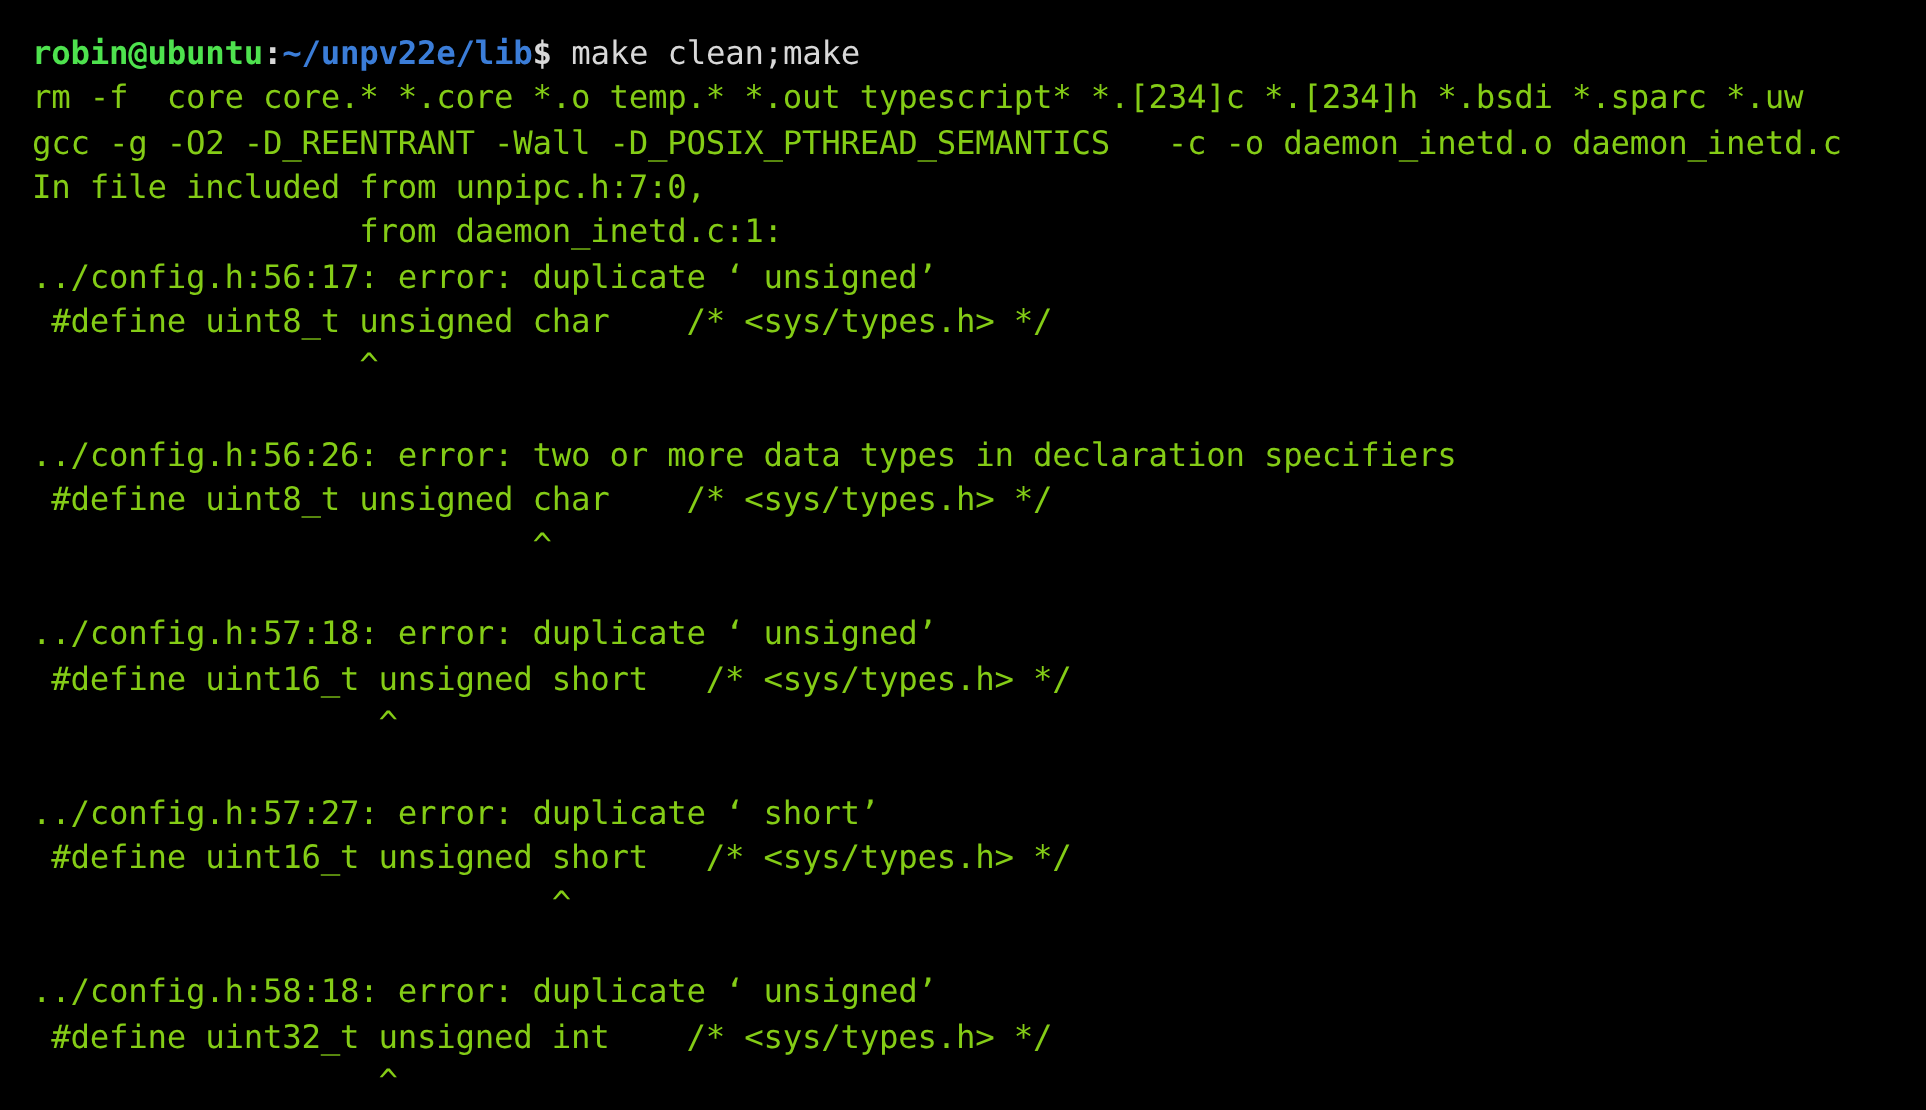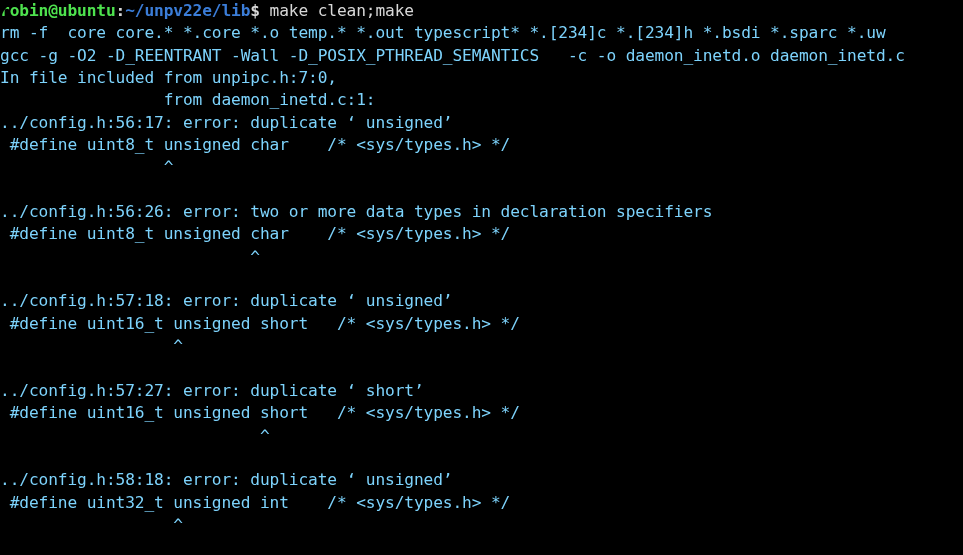--- a/index.html
+++ b/index.html
@@ -14,34 +14,34 @@
   }
   #terminal {
     width: 963px;
     height: 555px;
     background: #000000;
     color: #d8d8d8;
     font-family: "DejaVu Sans Mono", "Liberation Mono", monospace;
     font-size: 16.2px;
     line-height: 22.35px;
     letter-spacing: -0.12px;
-    padding: 0;
+    padding: 16px;
     box-sizing: border-box;
     overflow: hidden;
     white-space: pre;
     border-radius: 24px;
   }
   .line {
     height: 22.35px;
     white-space: pre;
     display: block;
   }
   .u { color: #4ee24e; font-weight: bold; }
   .sep { color: #d8d8d8; font-weight: bold; }
   .p { color: #3b7dd8; font-weight: bold; }
   .cmd { color: #d8d8d8; font-weight: normal; }
-  .out { color: #7dd3fc; }
+  .out { color: #84cc16; }
   .blank { height: 22.35px; display: block; }
 </style>
 </head>
 <body>
 
 <div id="terminal"><div class="line"><span class="u">robin@ubuntu</span><span class="sep">:</span><span class="p">~/unpv22e/lib</span><span class="sep">$</span><span class="cmd"> make clean;make</span></div><div class="line out">rm -f  core core.* *.core *.o temp.* *.out typescript* *.[234]c *.[234]h *.bsdi *.sparc *.uw</div><div class="line out">gcc -g -O2 -D_REENTRANT -Wall -D_POSIX_PTHREAD_SEMANTICS   -c -o daemon_inetd.o daemon_inetd.c</div><div class="line out">In file included from unpipc.h:7:0,</div><div class="line out">                 from daemon_inetd.c:1:</div><div class="line out">../config.h:56:17: error: duplicate ‘ unsigned’</div><div class="line out"> #define uint8_t unsigned char    /* &lt;sys/types.h&gt; */</div><div class="line out">                 ^</div><div class="blank">&nbsp;</div><div class="line out">../config.h:56:26: error: two or more data types in declaration specifiers</div><div class="line out"> #define uint8_t unsigned char    /* &lt;sys/types.h&gt; */</div><div class="line out">                          ^</div><div class="blank">&nbsp;</div><div class="line out">../config.h:57:18: error: duplicate ‘ unsigned’</div><div class="line out"> #define uint16_t unsigned short   /* &lt;sys/types.h&gt; */</div><div class="line out">                  ^</div><div class="blank">&nbsp;</div><div class="line out">../config.h:57:27: error: duplicate ‘ short’</div><div class="line out"> #define uint16_t unsigned short   /* &lt;sys/types.h&gt; */</div><div class="line out">                           ^</div><div class="blank">&nbsp;</div><div class="line out">../config.h:58:18: error: duplicate ‘ unsigned’</div><div class="line out"> #define uint32_t unsigned int    /* &lt;sys/types.h&gt; */</div><div class="line out">                  ^</div><div class="blank">&nbsp;</div></div>
 
 </body></html>

